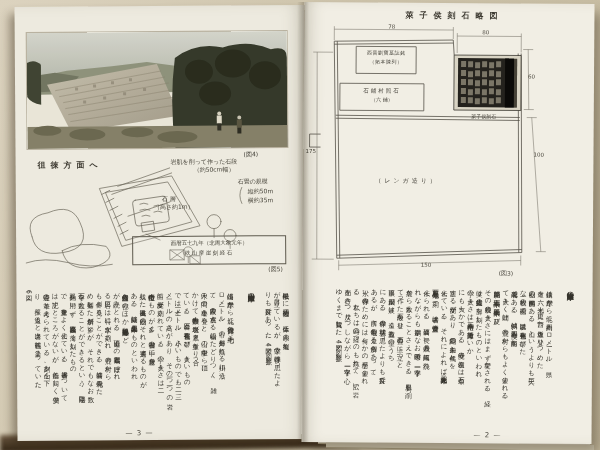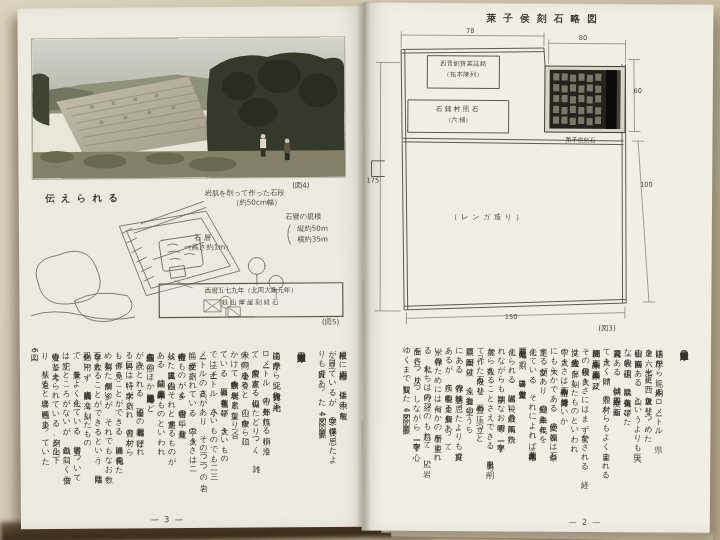--- a/index.html
+++ b/index.html
@@ -99,21 +99,21 @@
           <rect x="189.5" y="84" width="5" height="8" fill="#e4e0d0"></rect>
           <rect x="190" y="92" width="4" height="7" fill="#2c2c24"></rect>
         <circle cx="212" cy="86" r="2" fill="#c9c5b5"></circle>
           <rect x="209.5" y="88" width="5" height="8" fill="#55523f"></rect>
           <rect x="210" y="96" width="4" height="6" fill="#26261e"></rect>
       </g>
       <rect x="0" y="0" width="260" height="116" fill="#b09a6e" opacity="0.06"></rect>
     </svg>
     <div class="photo-cap">(図4)</div>
 
-    <div class="sk-title">伝えられる</div>
+    <div class="sk-title">徂徠方面へ</div>
     <svg class="sketch" viewBox="0 0 280 112">
       <g fill="none" stroke="#6b675a" stroke-width="0.7" stroke-linejoin="round" stroke-linecap="round">
         <path d="M12,72 Q4,52 28,48 Q52,38 60,58 Q72,84 42,88 Q16,92 12,72"></path>
         <path d="M42,86 Q60,76 86,82 Q98,96 72,103 Q46,106 42,86"></path>
         <path d="M6,98 Q24,92 48,98 Q70,104 92,100"></path>
         <polygon points="80,24 152,12 180,62 102,82"></polygon>
         <polygon points="86,28 148,18 172,58 106,76"></polygon>
         <line x1="82" y1="30" x2="90" y2="26"></line>
           <line x1="86" y1="38" x2="94" y2="34"></line>
         <line x1="90" y1="46" x2="98" y2="42"></line>

